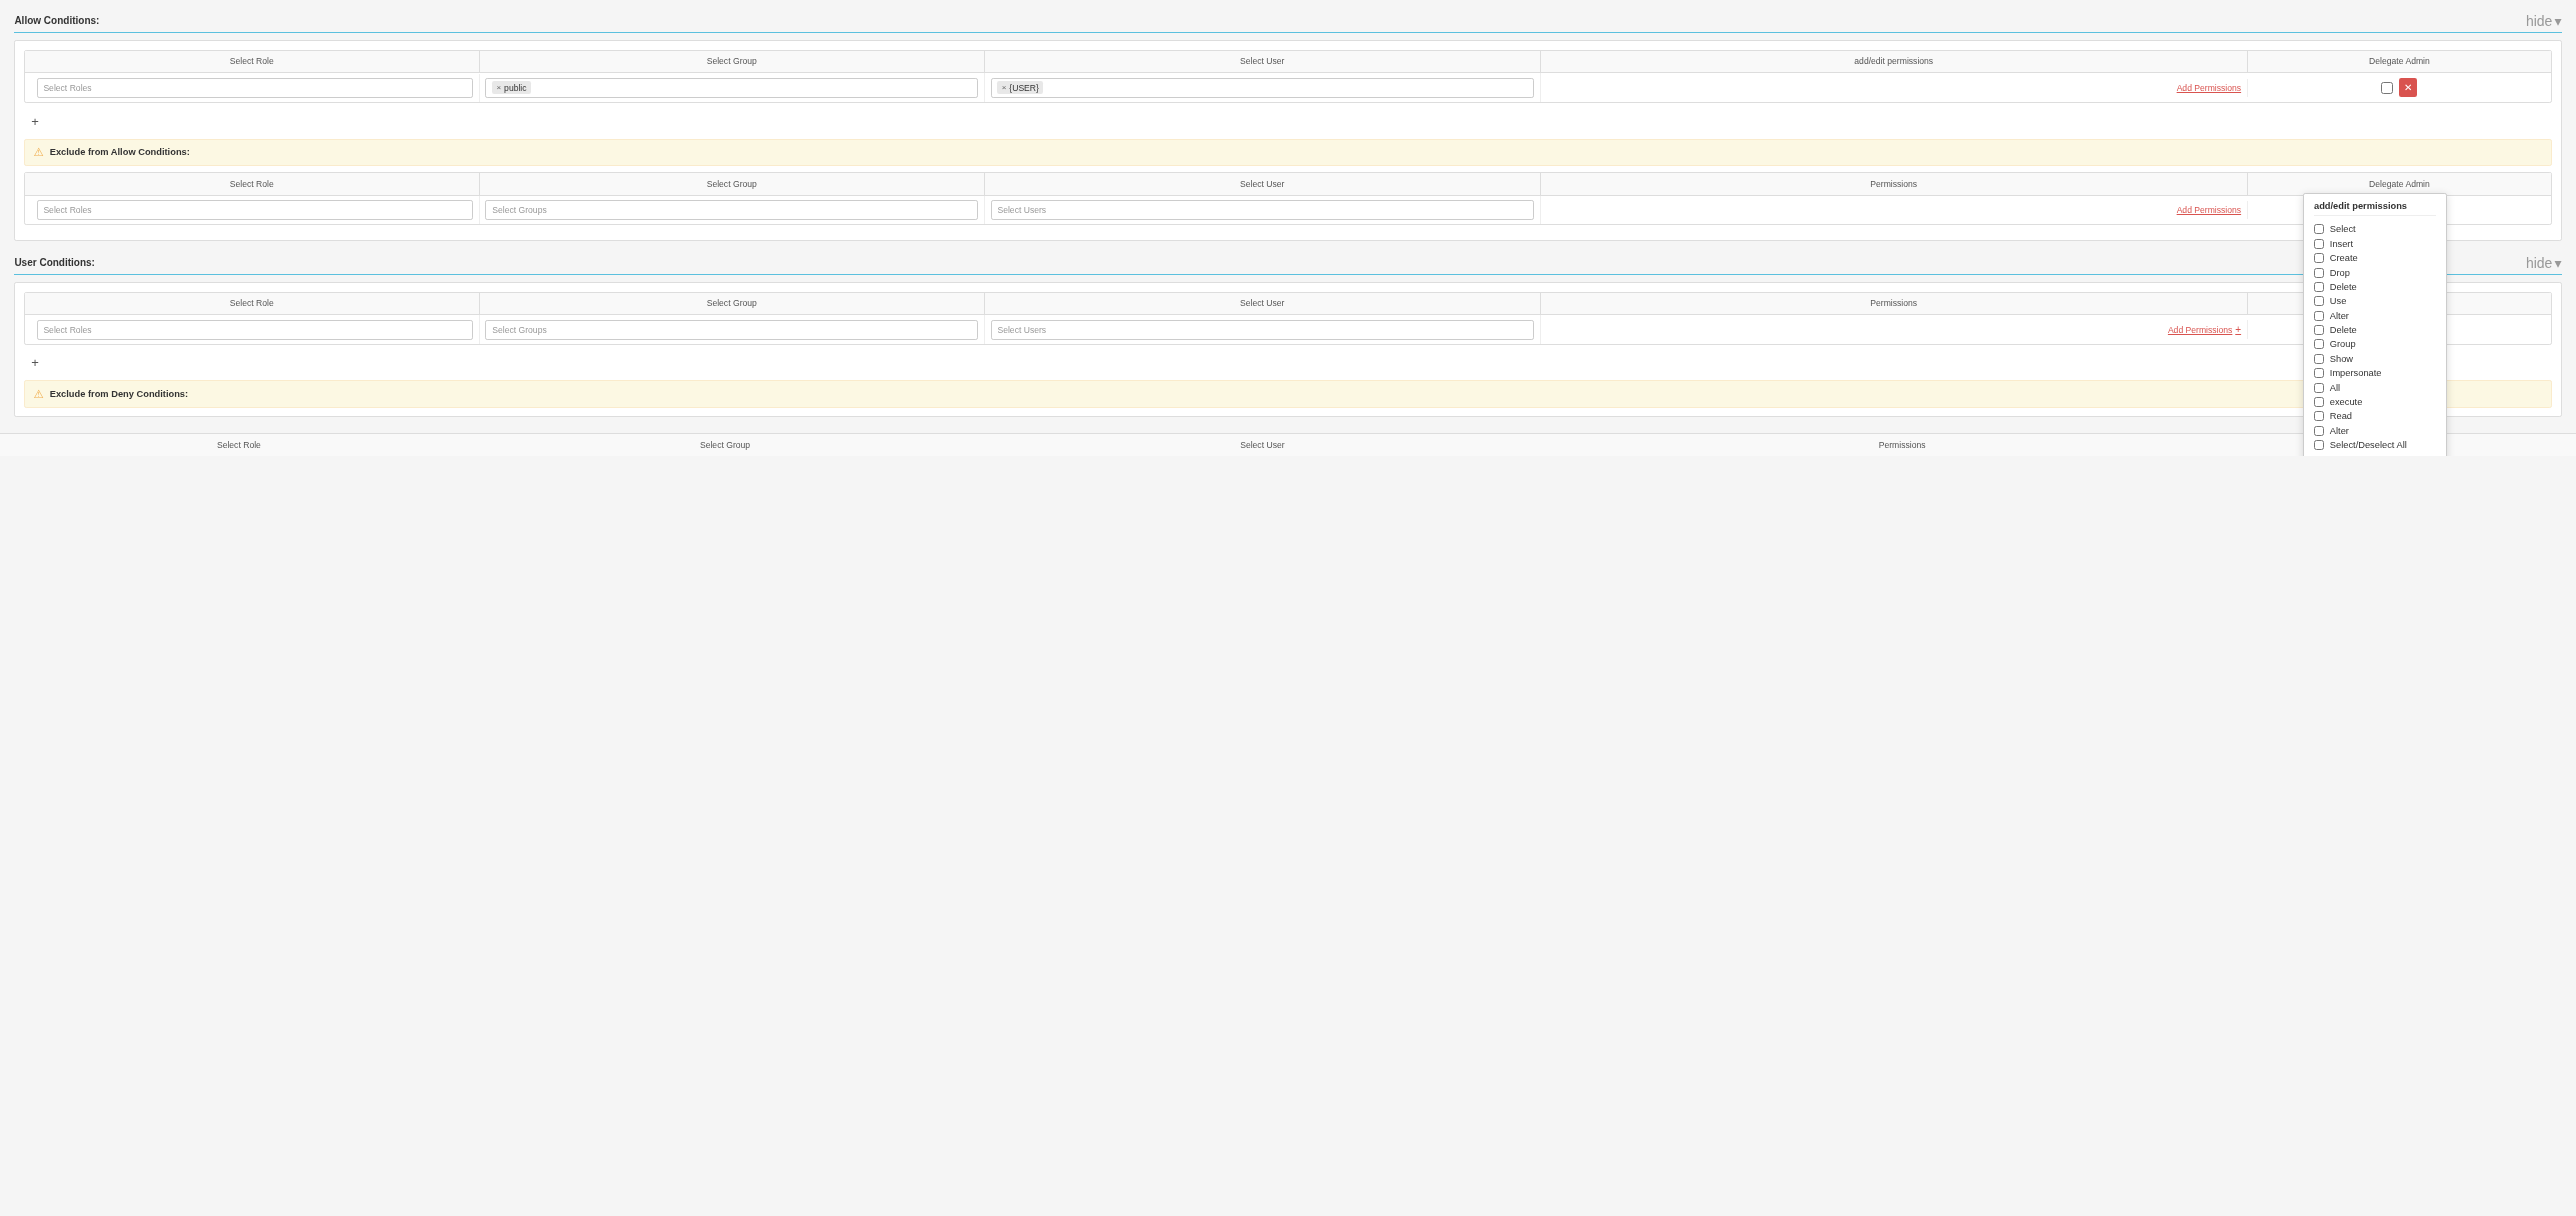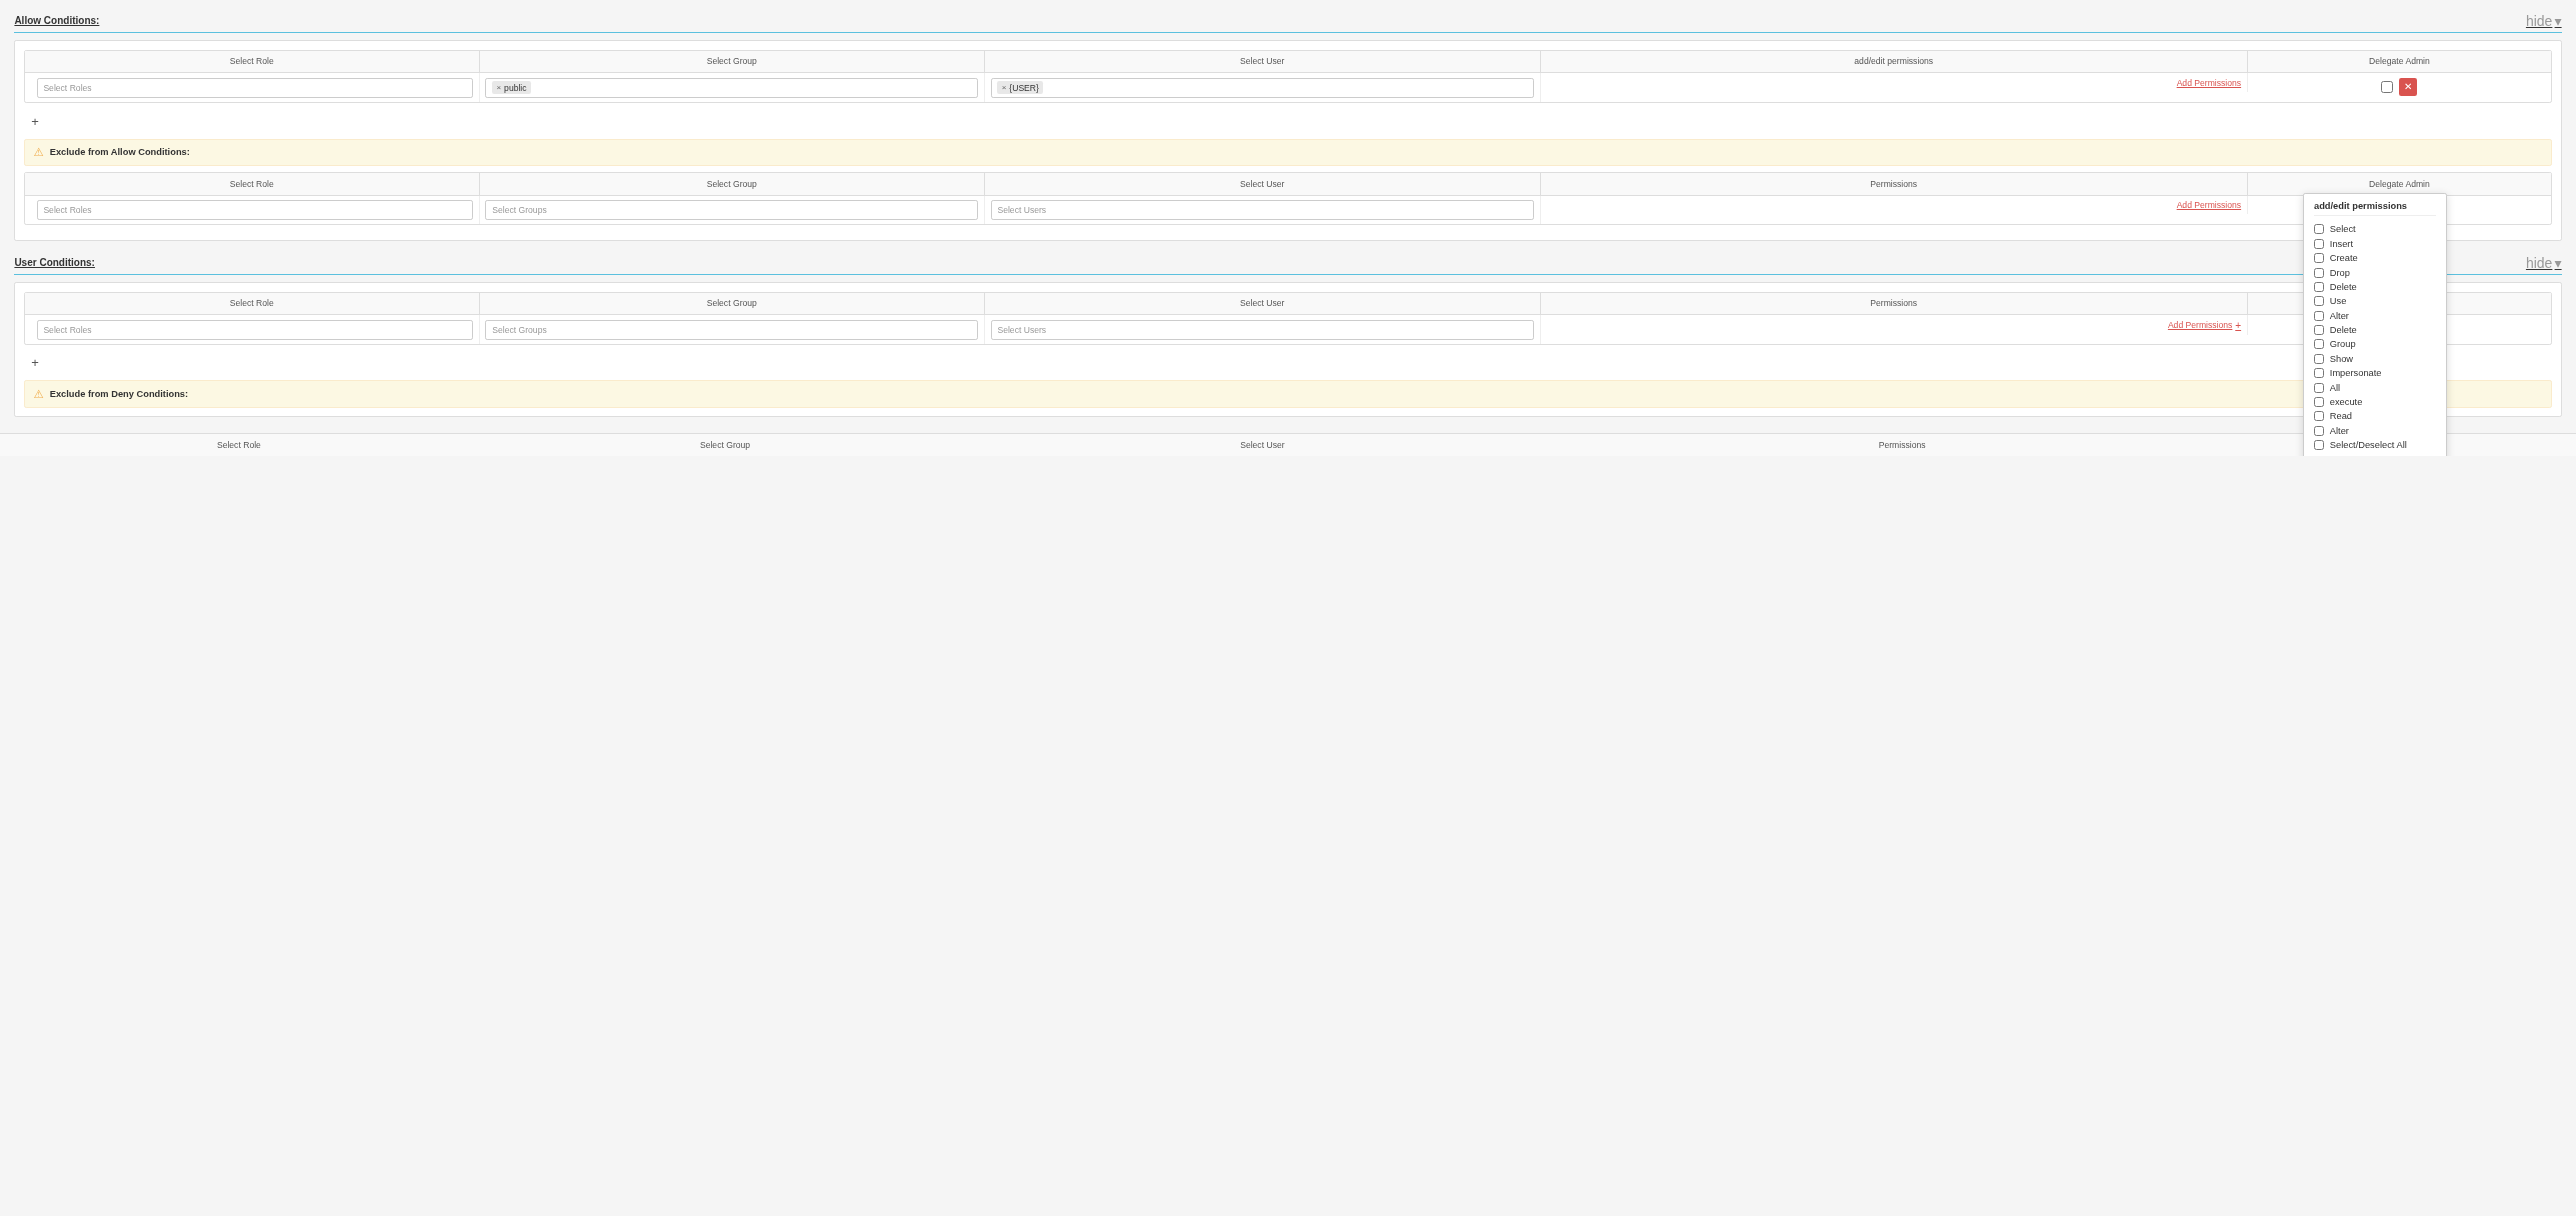--- a/index.html
+++ b/index.html
@@ -16,21 +16,20 @@
       position: relative;
     }
 
     .section-header {
       display: flex;
       align-items: center;
       justify-content: space-between;
       padding: 5.8px 0 2.9px 0;
       border-bottom: 1.4px solid #5bc0de;
       margin-bottom: 7.2px;
-      text-decoration: underline;
     }
 
     .section-title {
       font-weight: bold;
       font-size: 10px;
       color: #333;
     }
 
     .hide-link {
       color: #999;
@@ -64,21 +63,21 @@
     }
 
     .col-role { flex: 0 0 18%; padding: 5.8px 7.2px; font-weight: normal; color: #555; font-size: 8.6px; border-right: 0.7px solid #ddd; text-align: center; }
     .col-group { flex: 0 0 20%; padding: 5.8px 7.2px; font-weight: normal; color: #555; font-size: 8.6px; border-right: 0.7px solid #ddd; text-align: center; }
     .col-user { flex: 0 0 22%; padding: 5.8px 7.2px; font-weight: normal; color: #555; font-size: 8.6px; border-right: 0.7px solid #ddd; text-align: center; }
     .col-permissions { flex: 1; padding: 5.8px 7.2px; font-weight: normal; color: #555; font-size: 8.6px; border-right: 0.7px solid #ddd; text-align: center; }
     .col-delegate { flex: 0 0 12%; padding: 5.8px 7.2px; font-weight: normal; color: #555; font-size: 8.6px; text-align: center; }
 
     .table-row {
       display: flex;
-      align-items: flex-start;
+      align-items: center;
       border-bottom: 0.7px solid #eee;
     }
 
     .table-row:last-child {
       border-bottom: none;
     }
 
     .cell {
       padding: 4.3px 5.8px;
       display: flex;

